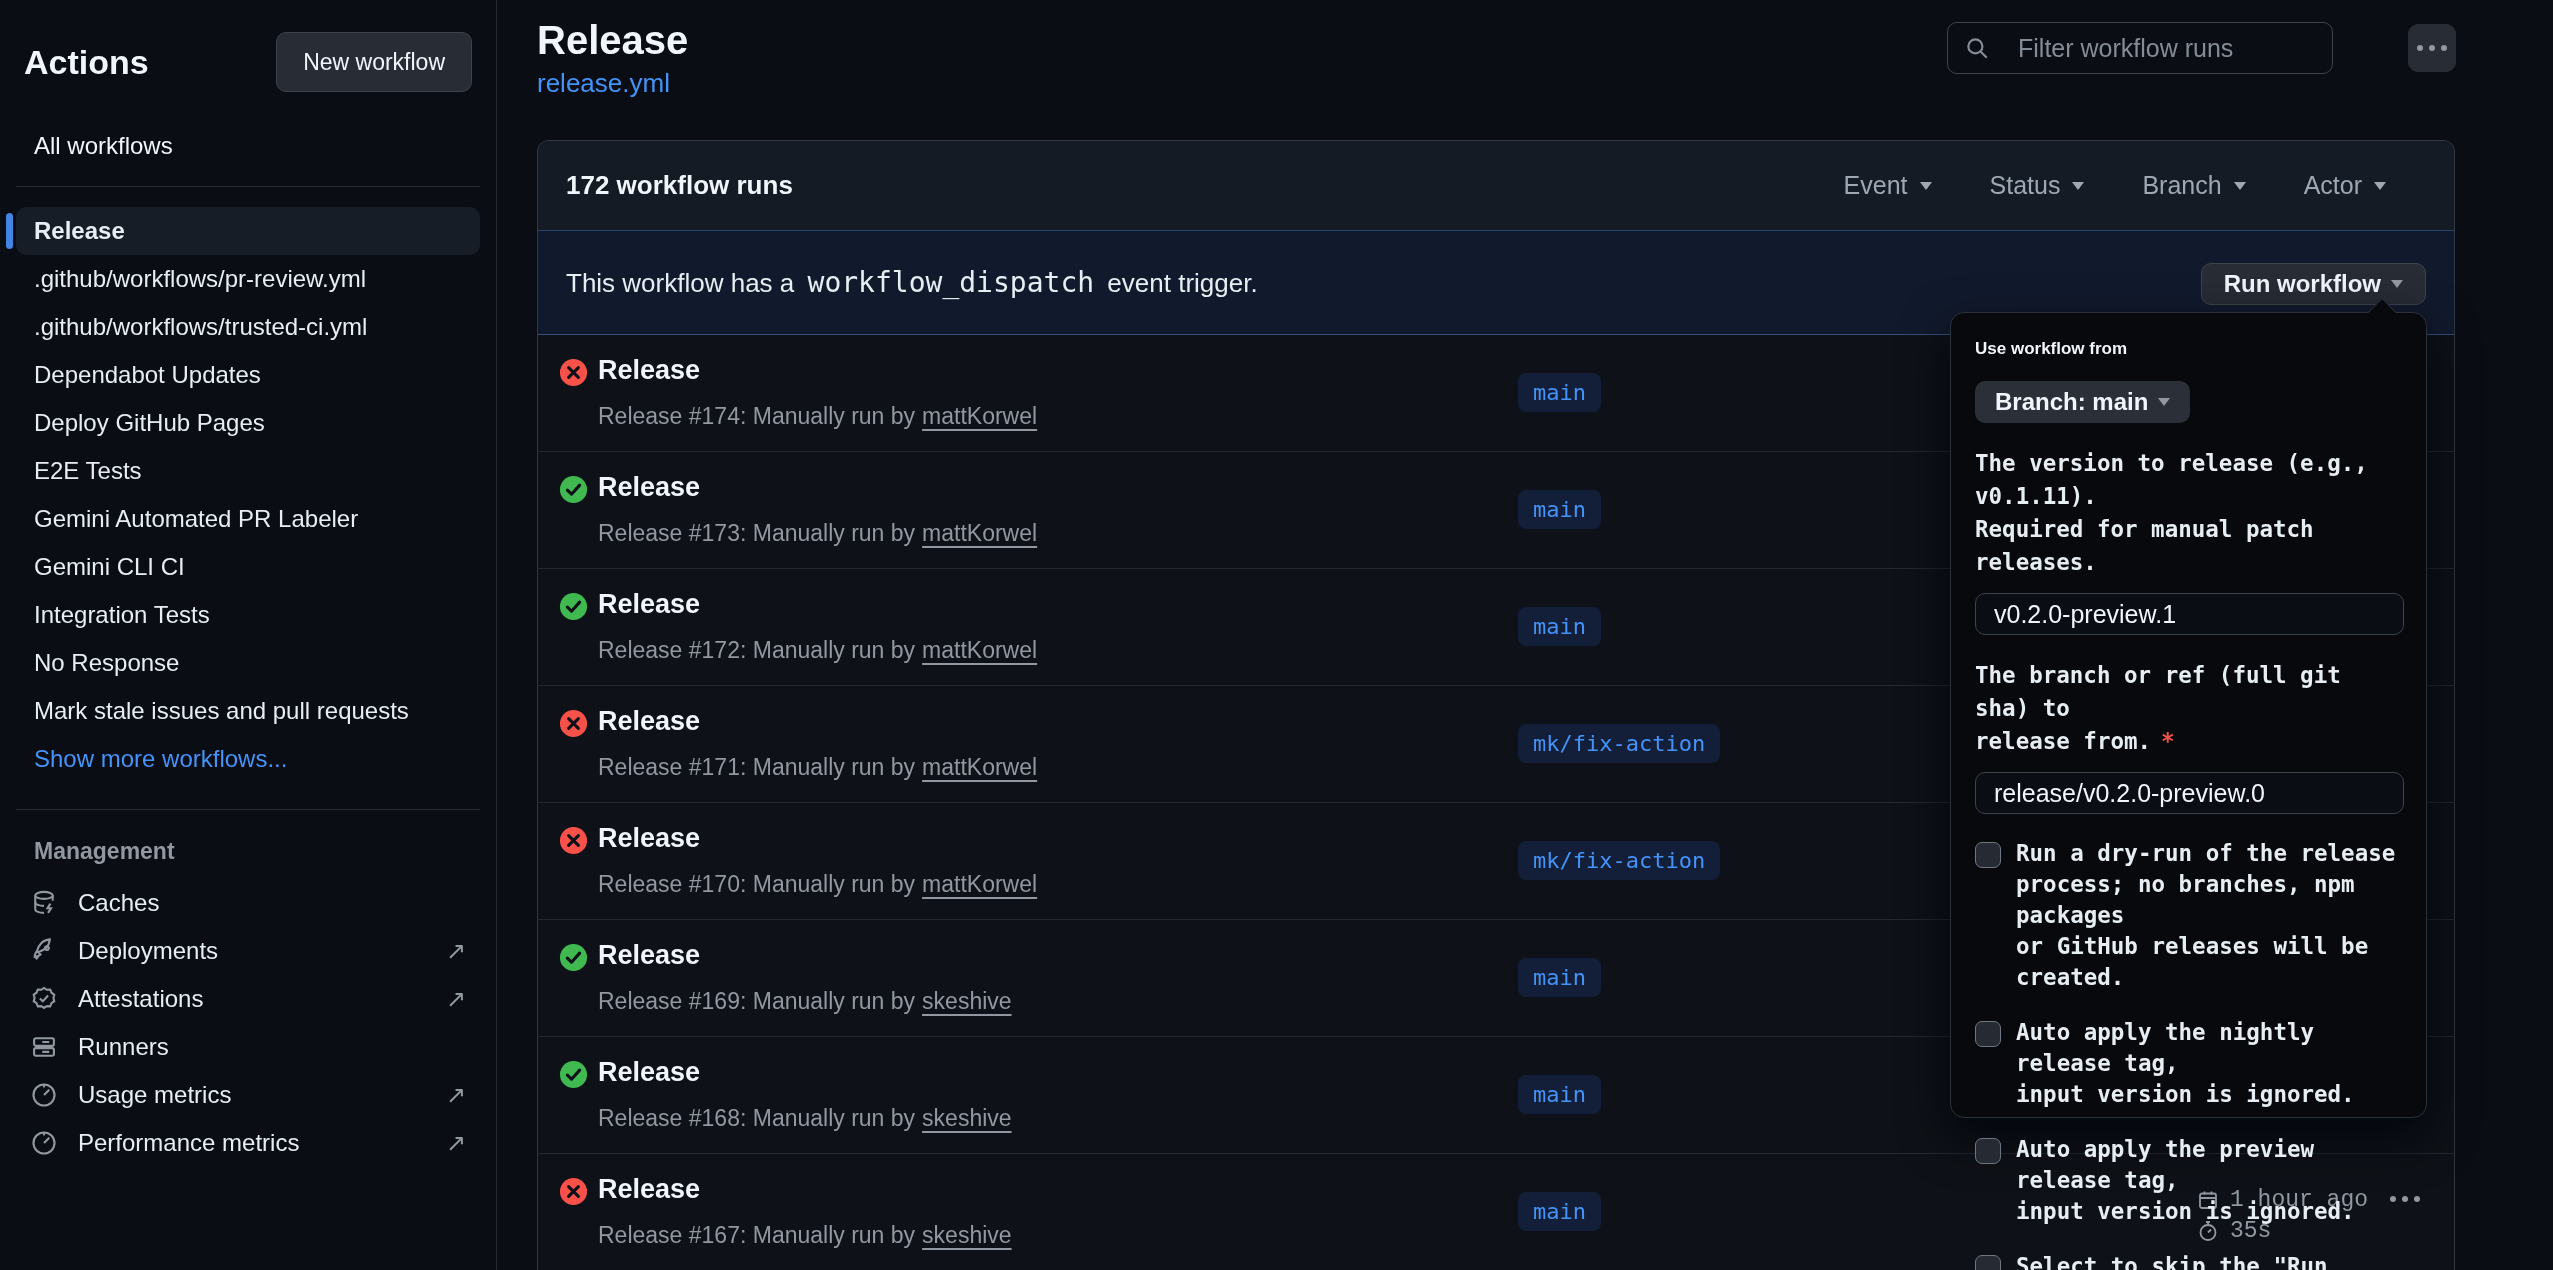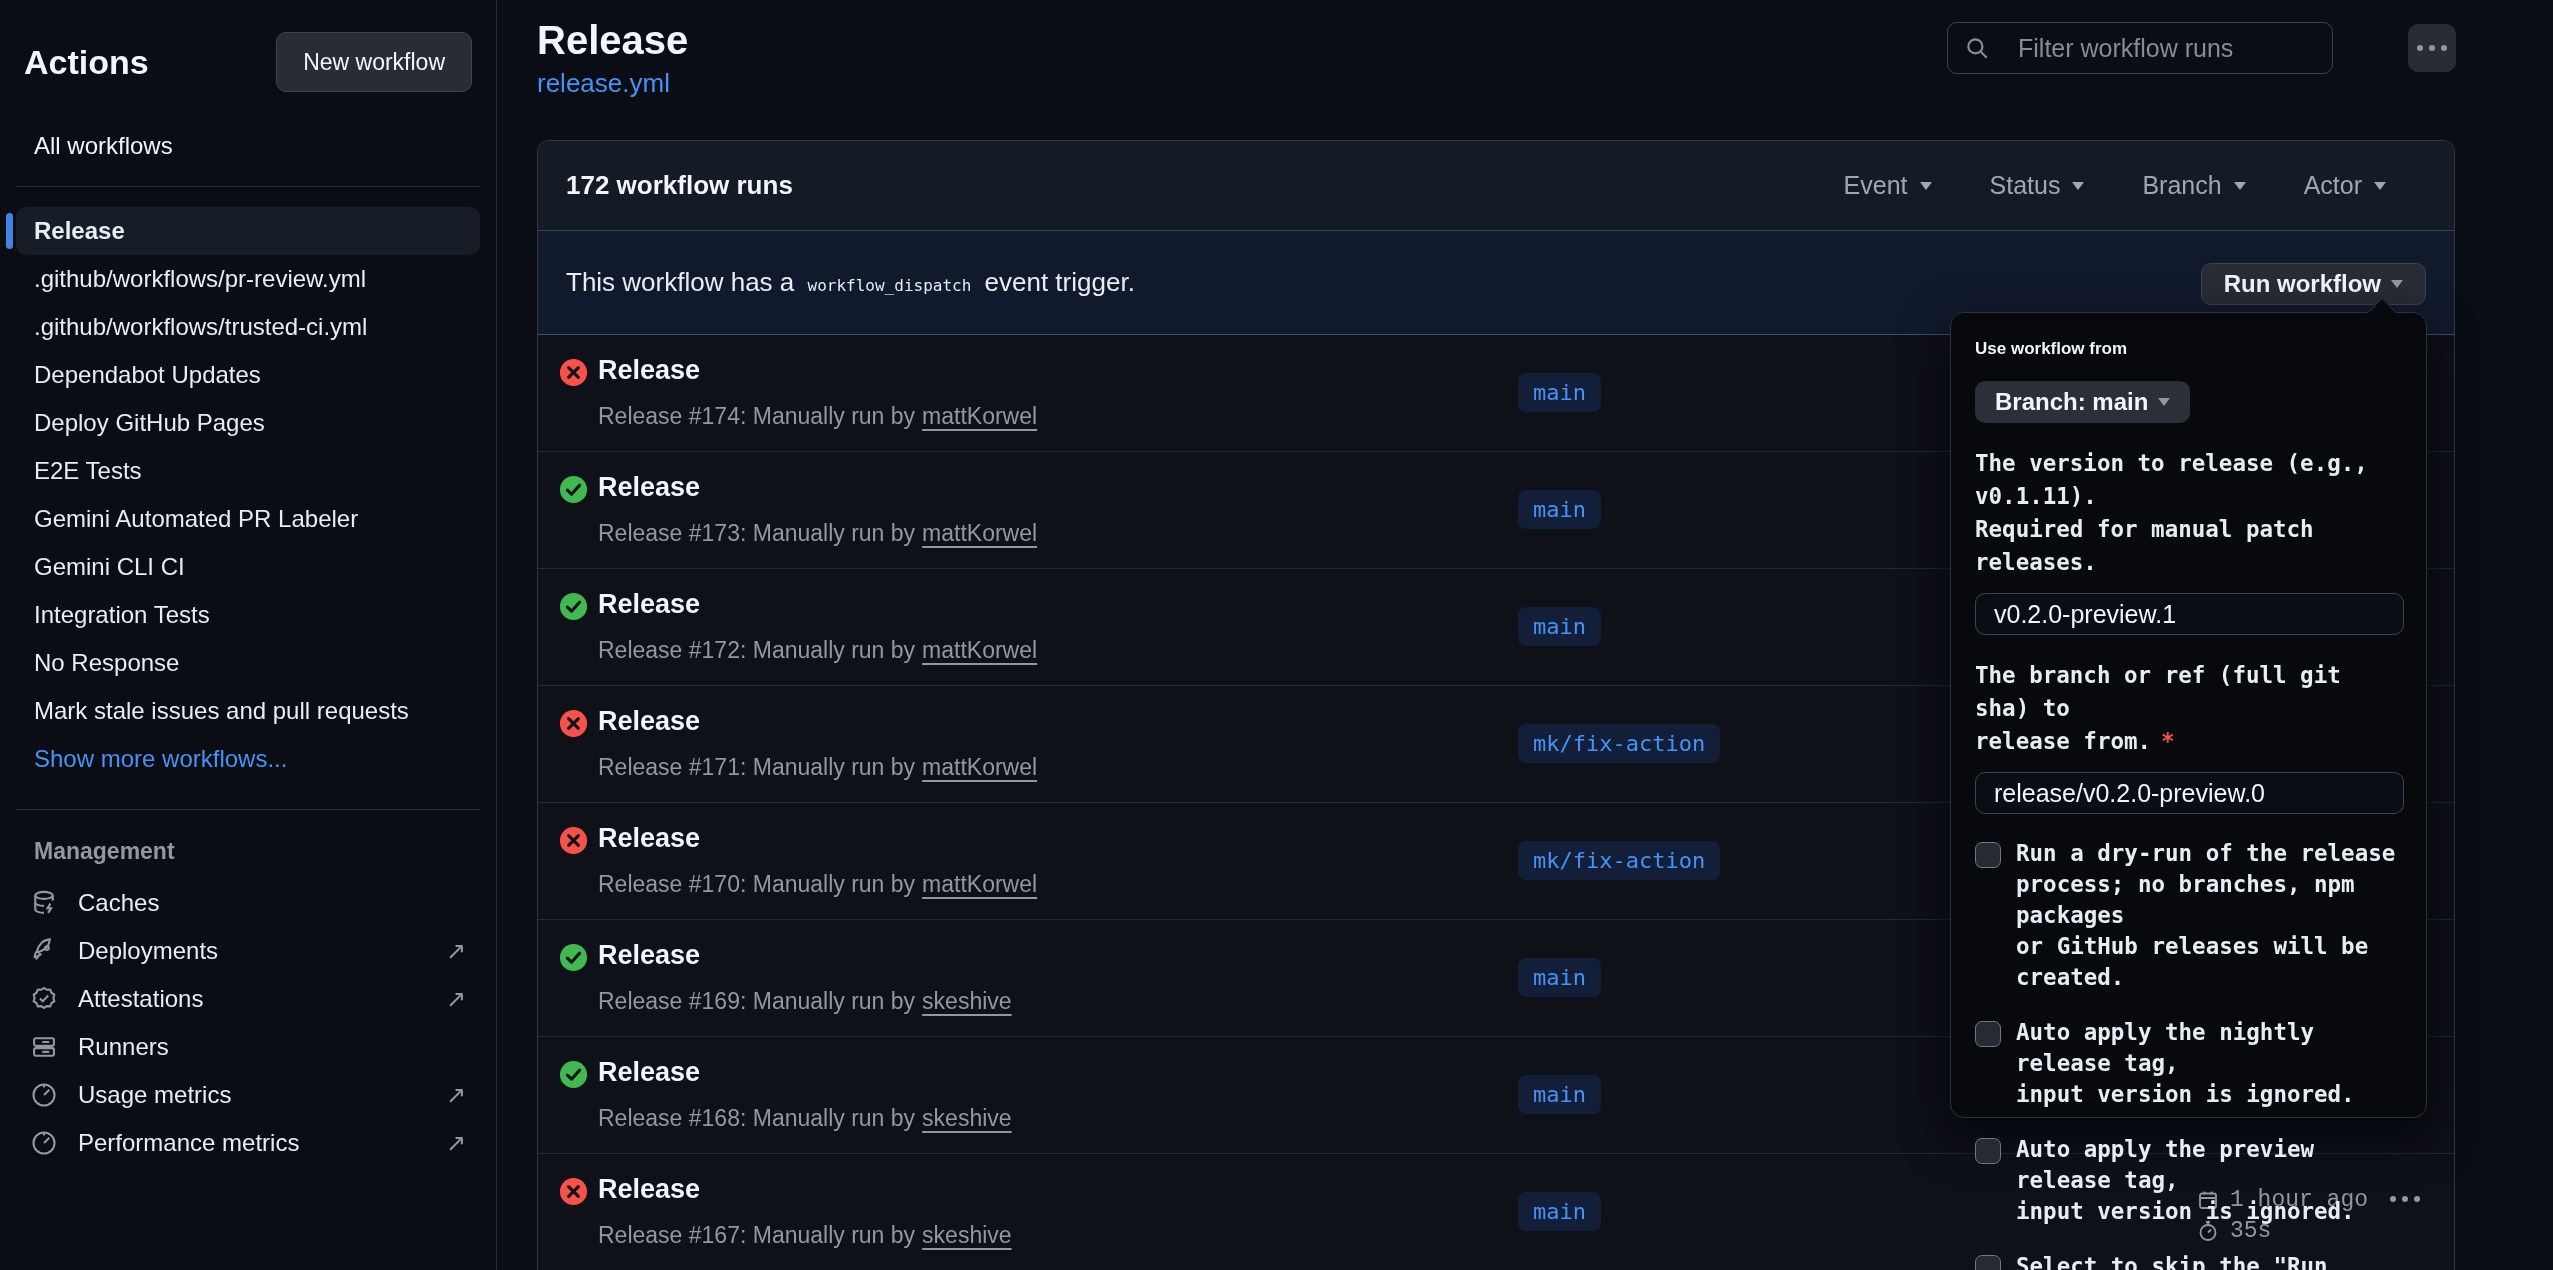--- a/index.html
+++ b/index.html
@@ -40,21 +40,21 @@
 
   
   .card { position:absolute; left:40px; top:140px; width:1918px; height:1132px; border:1px solid #313843; border-bottom:none; border-radius:12px 12px 0 0; background:#0e1117; overflow:hidden; }
   .card-head { height:89px; background:#151b24; display:flex; align-items:center; padding:0 28px; }
   .count { font-size:26px; font-weight:700; color:#f0f6fc; }
   .filters { margin-left:auto; display:flex; gap:58px; padding-right:40px; }
   .filter-btn { display:flex; align-items:center; gap:12px; background:none; border:none; color:#9ea8b4; font-size:25px; font-family:"Liberation Sans",sans-serif; cursor:pointer; }
   .caret { width:0; height:0; border:6px solid transparent; border-top-width:8px; border-bottom:none; border-top-color:currentColor; display:inline-block; }
   .banner { position:relative; height:105px; background:#111a2d; border-top:1px solid #2c436b; border-bottom:1px solid #3c5franklin; border-bottom:1px solid #34507f; display:flex; align-items:center; padding:0 28px; }
   .banner-text { font-size:26px; color:#e6edf3; }
-  .banner-text code { font-family:"DejaVu Sans Mono",monospace; font-size:16px; padding:0 6px; }
+  .banner-text code { font-family:"DejaVu Sans Mono",monospace; font-size:28px; padding:0 6px; }
   .run-wf-btn { position:absolute; right:28px; top:32px; height:42px; padding:0 22px; font-weight:600; font-size:24px; }
   .run-wf-btn .caret { color:#9198a1; }
 
   
   .run-row { position:relative; height:117px; border-bottom:1px solid #222933; }
   .status-ic { position:absolute; left:21px; top:23px; width:29px; height:29px; }
   .run-title { position:absolute; left:60px; top:20px; font-size:27px; font-weight:700; color:#f0f6fc; }
   .run-sub { position:absolute; left:60px; top:68px; font-size:23px; color:#9198a1; }
   .run-sub .actor { color:#9198a1; text-decoration:underline; text-underline-offset:5px; cursor:pointer; margin-left:7px; }
   .branch-badge { position:absolute; left:980px; top:38px; display:inline-block; padding:7px 15px; border-radius:8px; background:#131f38; color:#4493f8; font-family:"DejaVu Sans Mono",monospace; font-size:22px; cursor:pointer; }

